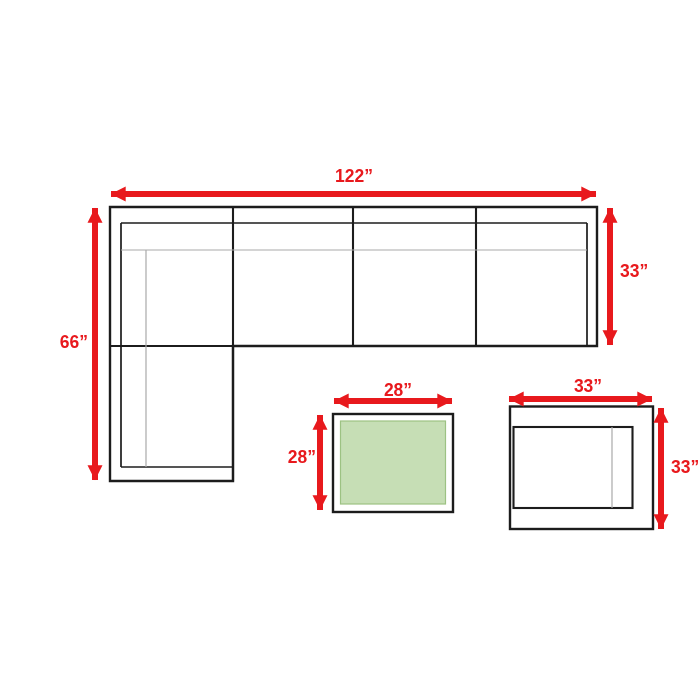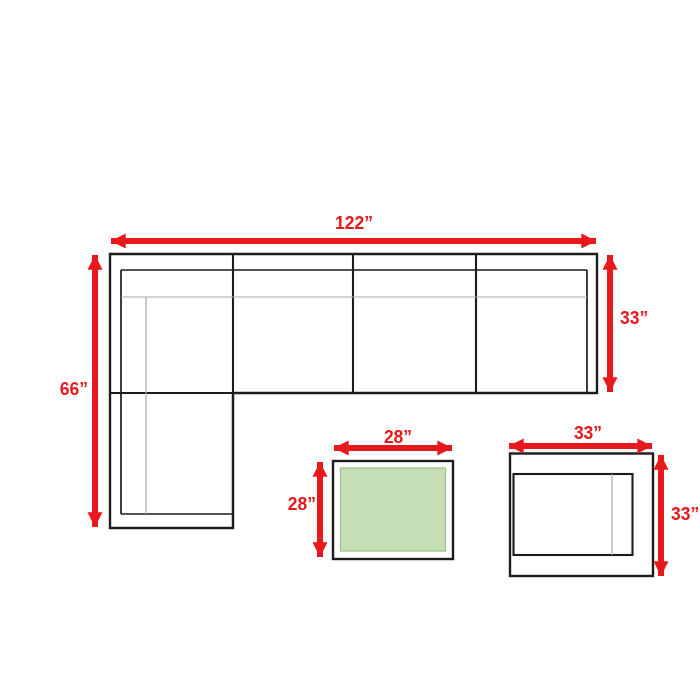--- a/index.html
+++ b/index.html
@@ -10,21 +10,21 @@
     --table_stroke:#9dc283;
     --background:#ffffff;
   }
   html,body{margin:0;padding:0;}
   body{
     width:700px;height:700px;
     background:var(--background,#fff);
     font-family:"Liberation Sans",sans-serif;
     overflow:hidden;
   }
-  .stage{position:relative;width:700px;height:628px;margin-top:47px;}
+  .stage{position:relative;width:700px;height:628px;}
   svg{display:block;}
   .ln-strong{fill:none;stroke:var(--line,#1c1c1c);stroke-width:2.4;}
   .ln{fill:none;stroke:var(--line,#1c1c1c);stroke-width:2.1;}
   .ln-thin{fill:none;stroke:var(--line,#1c1c1c);stroke-width:1.7;}
   .ln-soft{fill:none;stroke:var(--soft_line,#a9a9a9);stroke-width:1.2;}
   .fill-white{fill:#ffffff;}
   .arrow{stroke:var(--arrow,#e8191d);stroke-width:6;fill:none;}
   .ah{fill:var(--arrow,#e8191d);}
   .dim{
     font-family:"Liberation Sans",sans-serif;

